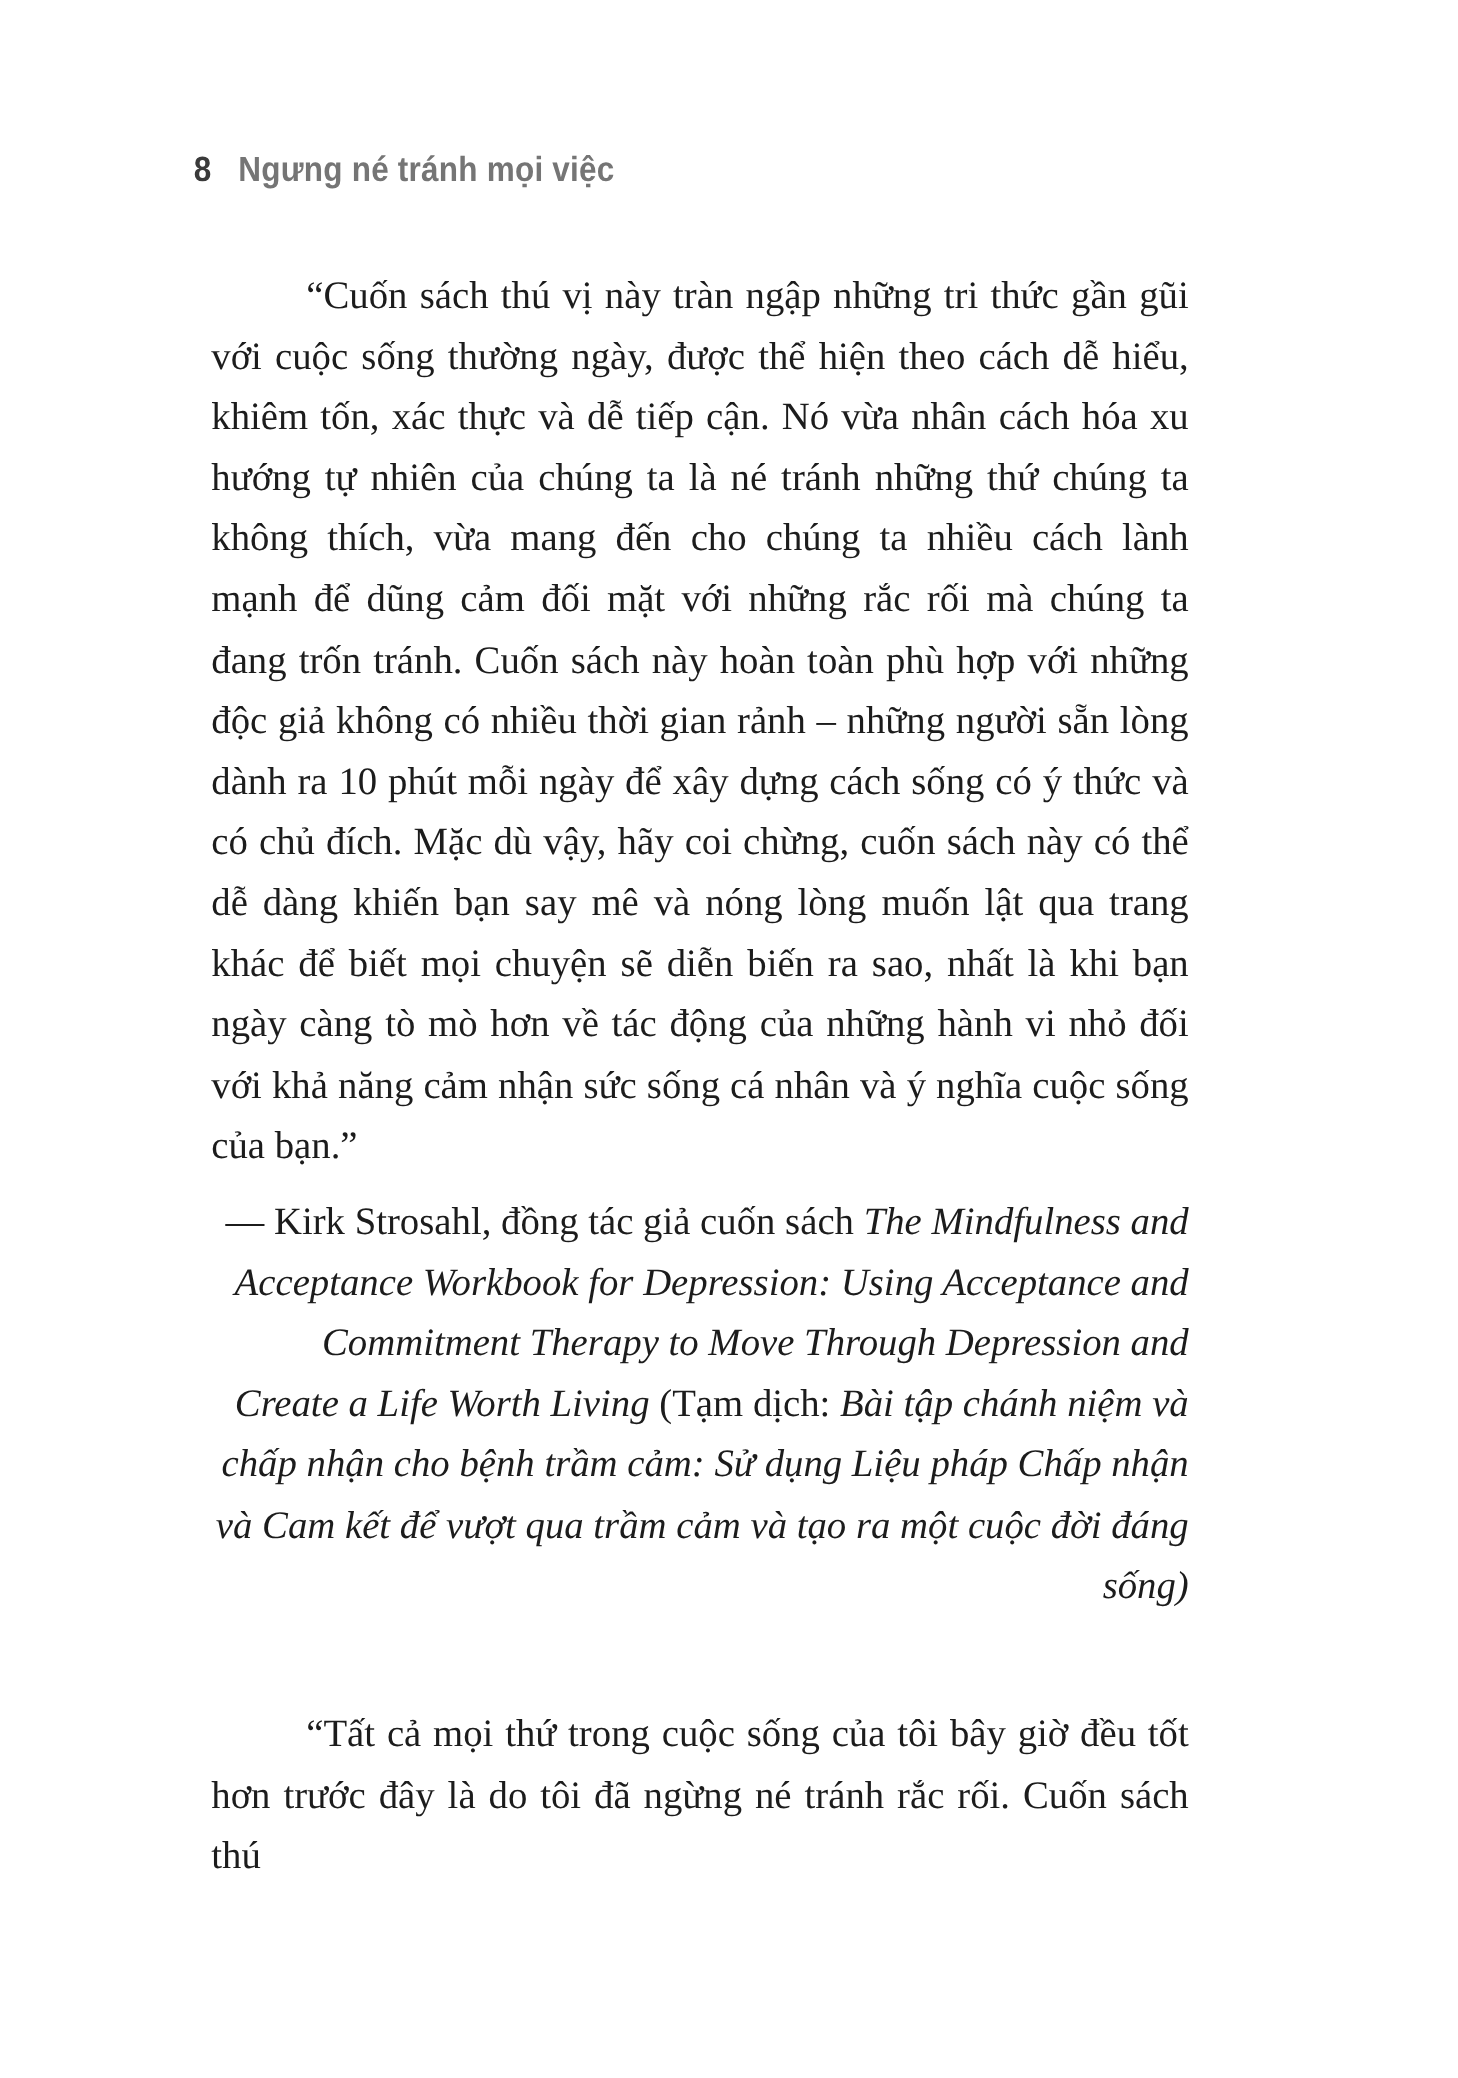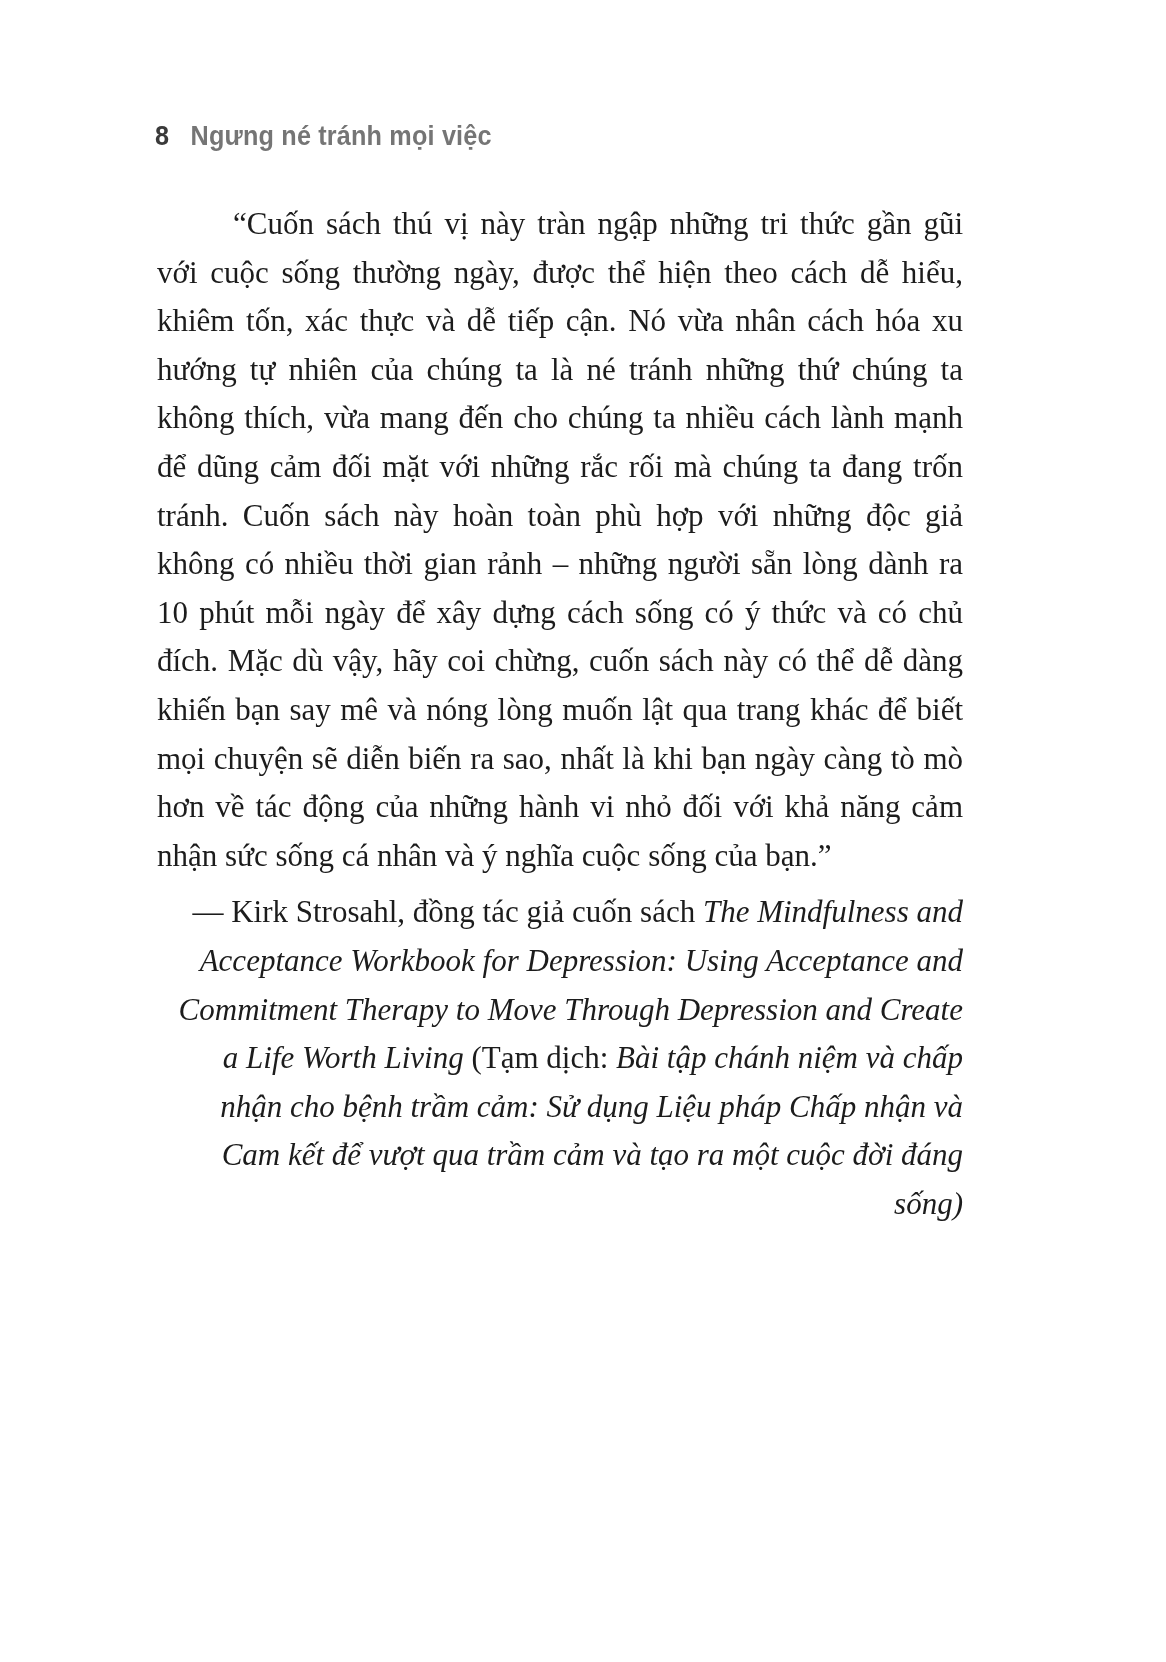--- a/index.html
+++ b/index.html
@@ -41,21 +41,21 @@
   .page-body {
     position: absolute;
     left: 157px;
     top: 200px;
     width: 806px;
     font-family: "Liberation Serif", "DejaVu Serif", serif;
     font-size: 31px;
     line-height: 48.6px;
     color: #1c1c1c;
   }
-  p { margin: 0; }
+  p { margin: 12px; }
   .quote-para {
     text-align: justify;
     text-indent: 76px;
   }
   .attribution {
     text-align: right;
     margin-top: 8px;
   }
   .attribution .author {
     font-weight: 400;
@@ -76,16 +76,17 @@
     <span class="page-number">8</span>
     <span class="running-title">Ngưng né tránh mọi việc</span>
   </div>
 
   <div class="page-body">
 
     <p class="quote-para">“Cuốn sách thú vị này tràn ngập những tri thức gần gũi với cuộc sống thường ngày, được thể hiện theo cách dễ hiểu, khiêm tốn, xác thực và dễ tiếp cận. Nó vừa nhân cách hóa xu hướng tự nhiên của chúng ta là né tránh những thứ chúng ta không thích, vừa mang đến cho chúng ta nhiều cách lành mạnh để dũng cảm đối mặt với những rắc rối mà chúng ta đang trốn tránh. Cuốn sách này hoàn toàn phù hợp với những độc giả không có nhiều thời gian rảnh – những người sẵn lòng dành ra 10 phút mỗi ngày để xây dựng cách sống có ý thức và có chủ đích. Mặc dù vậy, hãy coi chừng, cuốn sách này có thể dễ dàng khiến bạn say mê và nóng lòng muốn lật qua trang khác để biết mọi chuyện sẽ diễn biến ra sao, nhất là khi bạn ngày càng tò mò hơn về tác động của những hành vi nhỏ đối với khả năng cảm nhận sức sống cá nhân và ý nghĩa cuộc sống của bạn.”</p>
 
     <p class="attribution"><span>— </span><span class="author">Kirk Strosahl,</span><span> đồng tác giả cuốn sách </span><em>The Mindfulness and Acceptance Workbook for Depression: Using Acceptance and Commitment Therapy to Move Through Depression and Create a Life Worth Living</em><span> (Tạm dịch: </span><em>Bài tập chánh niệm và chấp nhận cho bệnh trầm cảm: Sử dụng Liệu pháp Chấp nhận và Cam kết để vượt qua trầm cảm và tạo ra một cuộc đời đáng sống)</em></p>
 
+    <p class="quote-para second-quote">“Tất cả mọi thứ trong cuộc sống của tôi bây giờ đều tốt hơn trước đây là do tôi đã ngừng né tránh rắc rối. Cuốn sách thú</p>
 
   </div>
 
 </div>
 
 </body></html>

